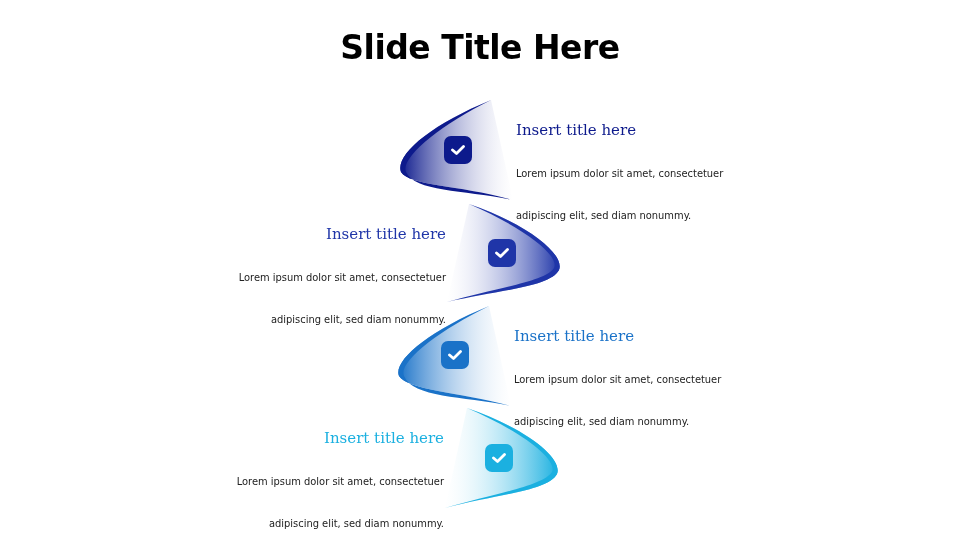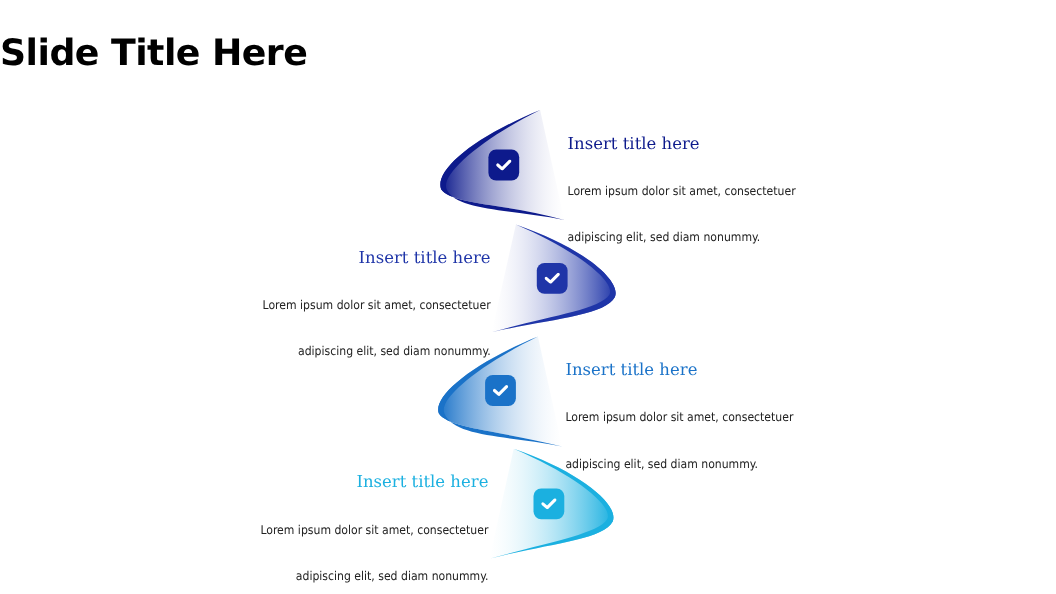--- a/index.html
+++ b/index.html
@@ -1,17 +1,17 @@
 <!DOCTYPE html>
 <html><head>
 <meta charset="utf-8">
 <style>
   html, body { margin:0; padding:0; background:#ffffff; }
   body { width:960px; height:540px; position:relative; overflow:hidden; font-family:"DejaVu Sans", sans-serif; }
-  .title { position:absolute; left:0; top:28px; width:960px; font-size:33px; font-weight:bold; color:#000; letter-spacing:-0.5px; }
+  .title { position:absolute; left:0; top:28px; width:960px; text-align:center; font-size:33px; font-weight:bold; color:#000; letter-spacing:-0.5px; }
   svg.shapes { position:absolute; left:0; top:0; }
   .txt { position:absolute; width:260px; }
   .txt .h { font-size:15px; font-weight:normal; margin-bottom:5px; white-space:nowrap; font-family:"DejaVu Serif", serif; }
   .txt .b { font-size:11px; color:#222; line-height:14px; font-family:"DejaVu Sans Condensed","DejaVu Sans", sans-serif;margin-top:28px; }
   .txt.right { text-align:left; }
   .txt.left { text-align:right; }
   .chk { position:absolute; width:28px; height:28px; border-radius:7px; display:flex; align-items:center; justify-content:center; }
 </style>
 </head>
 <body>

